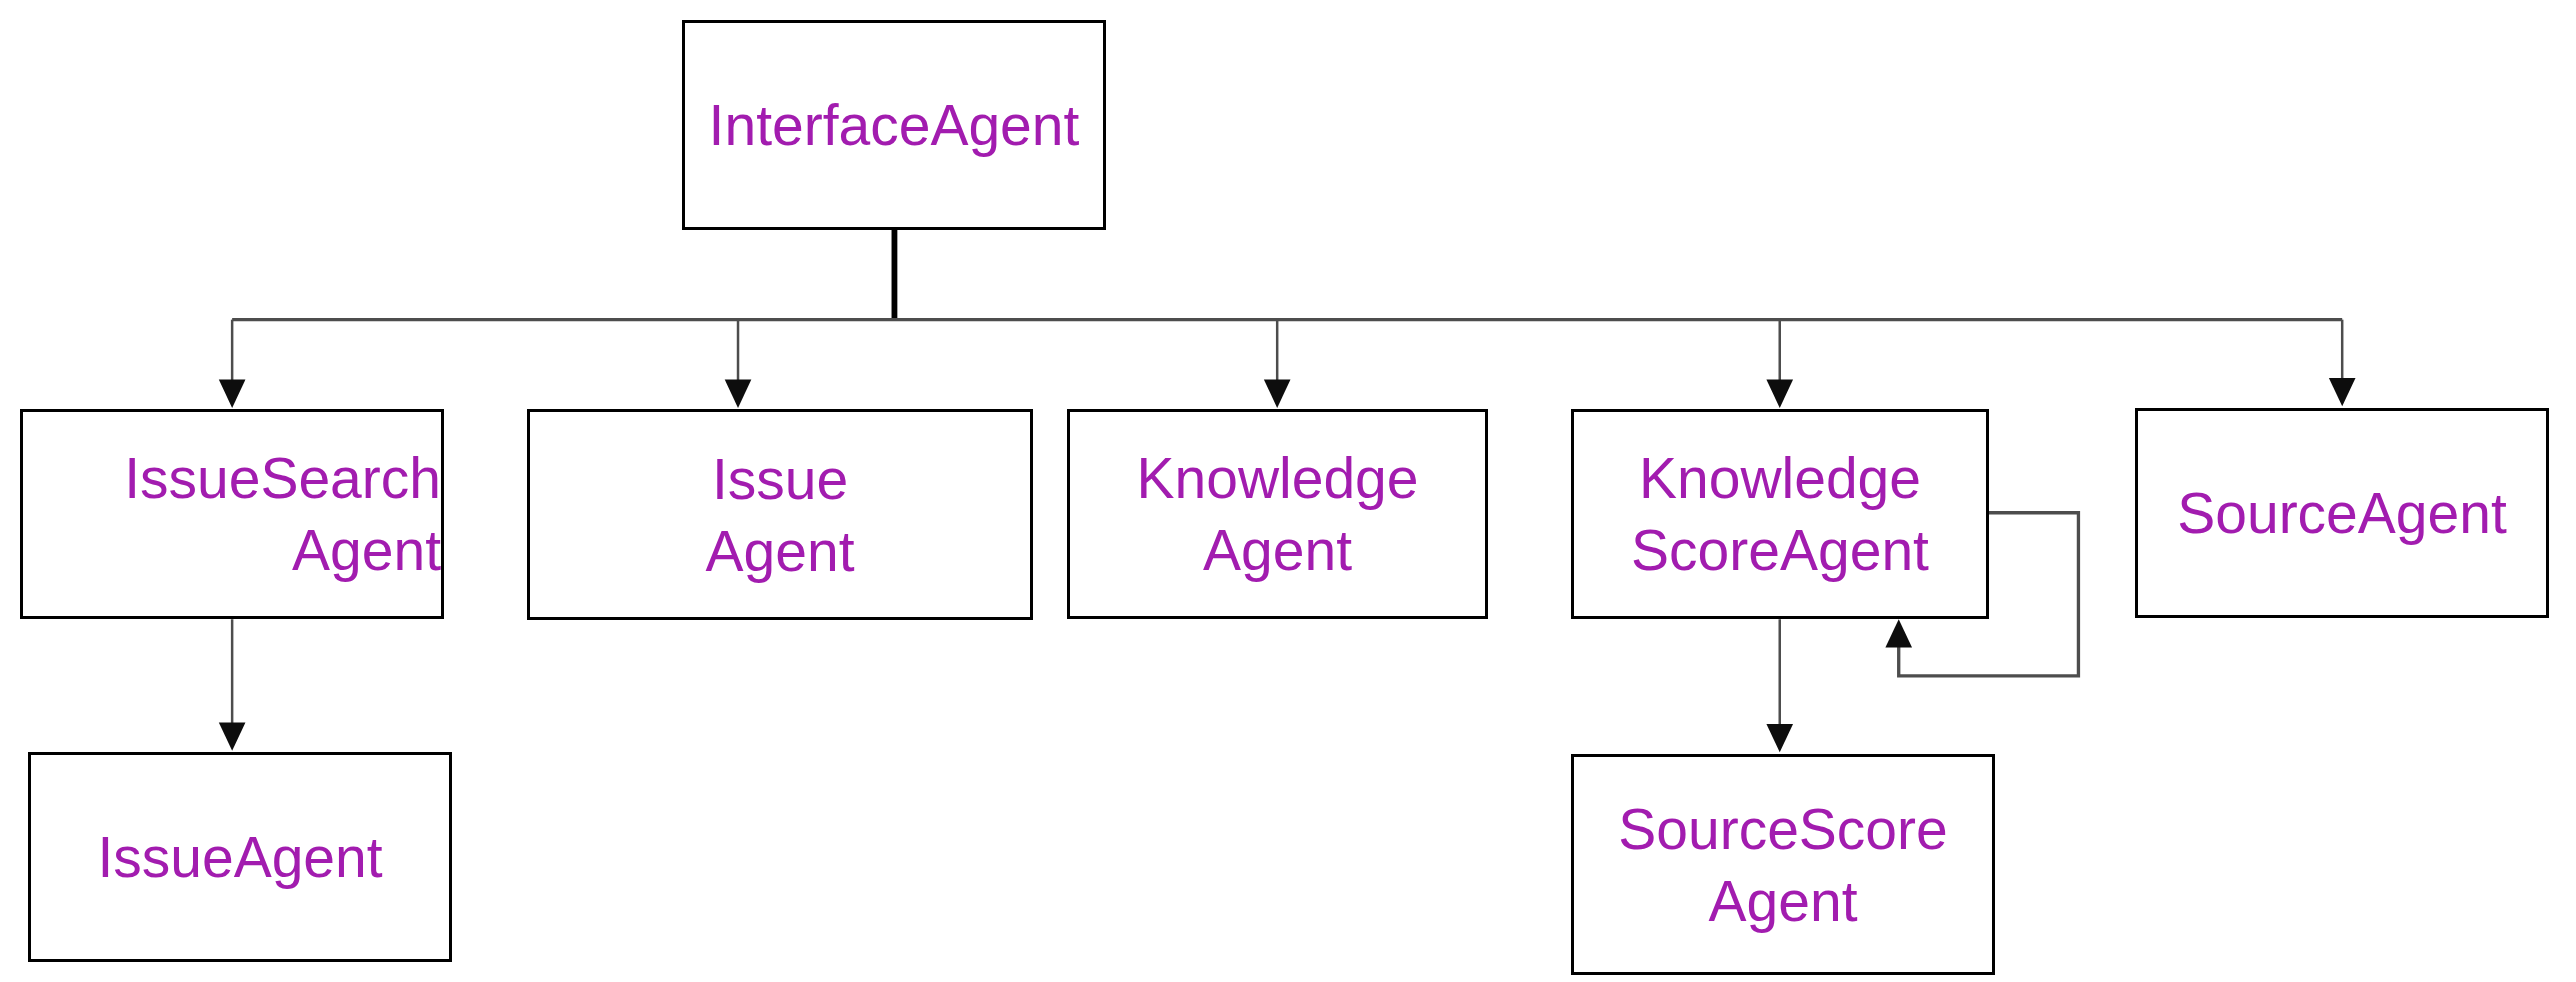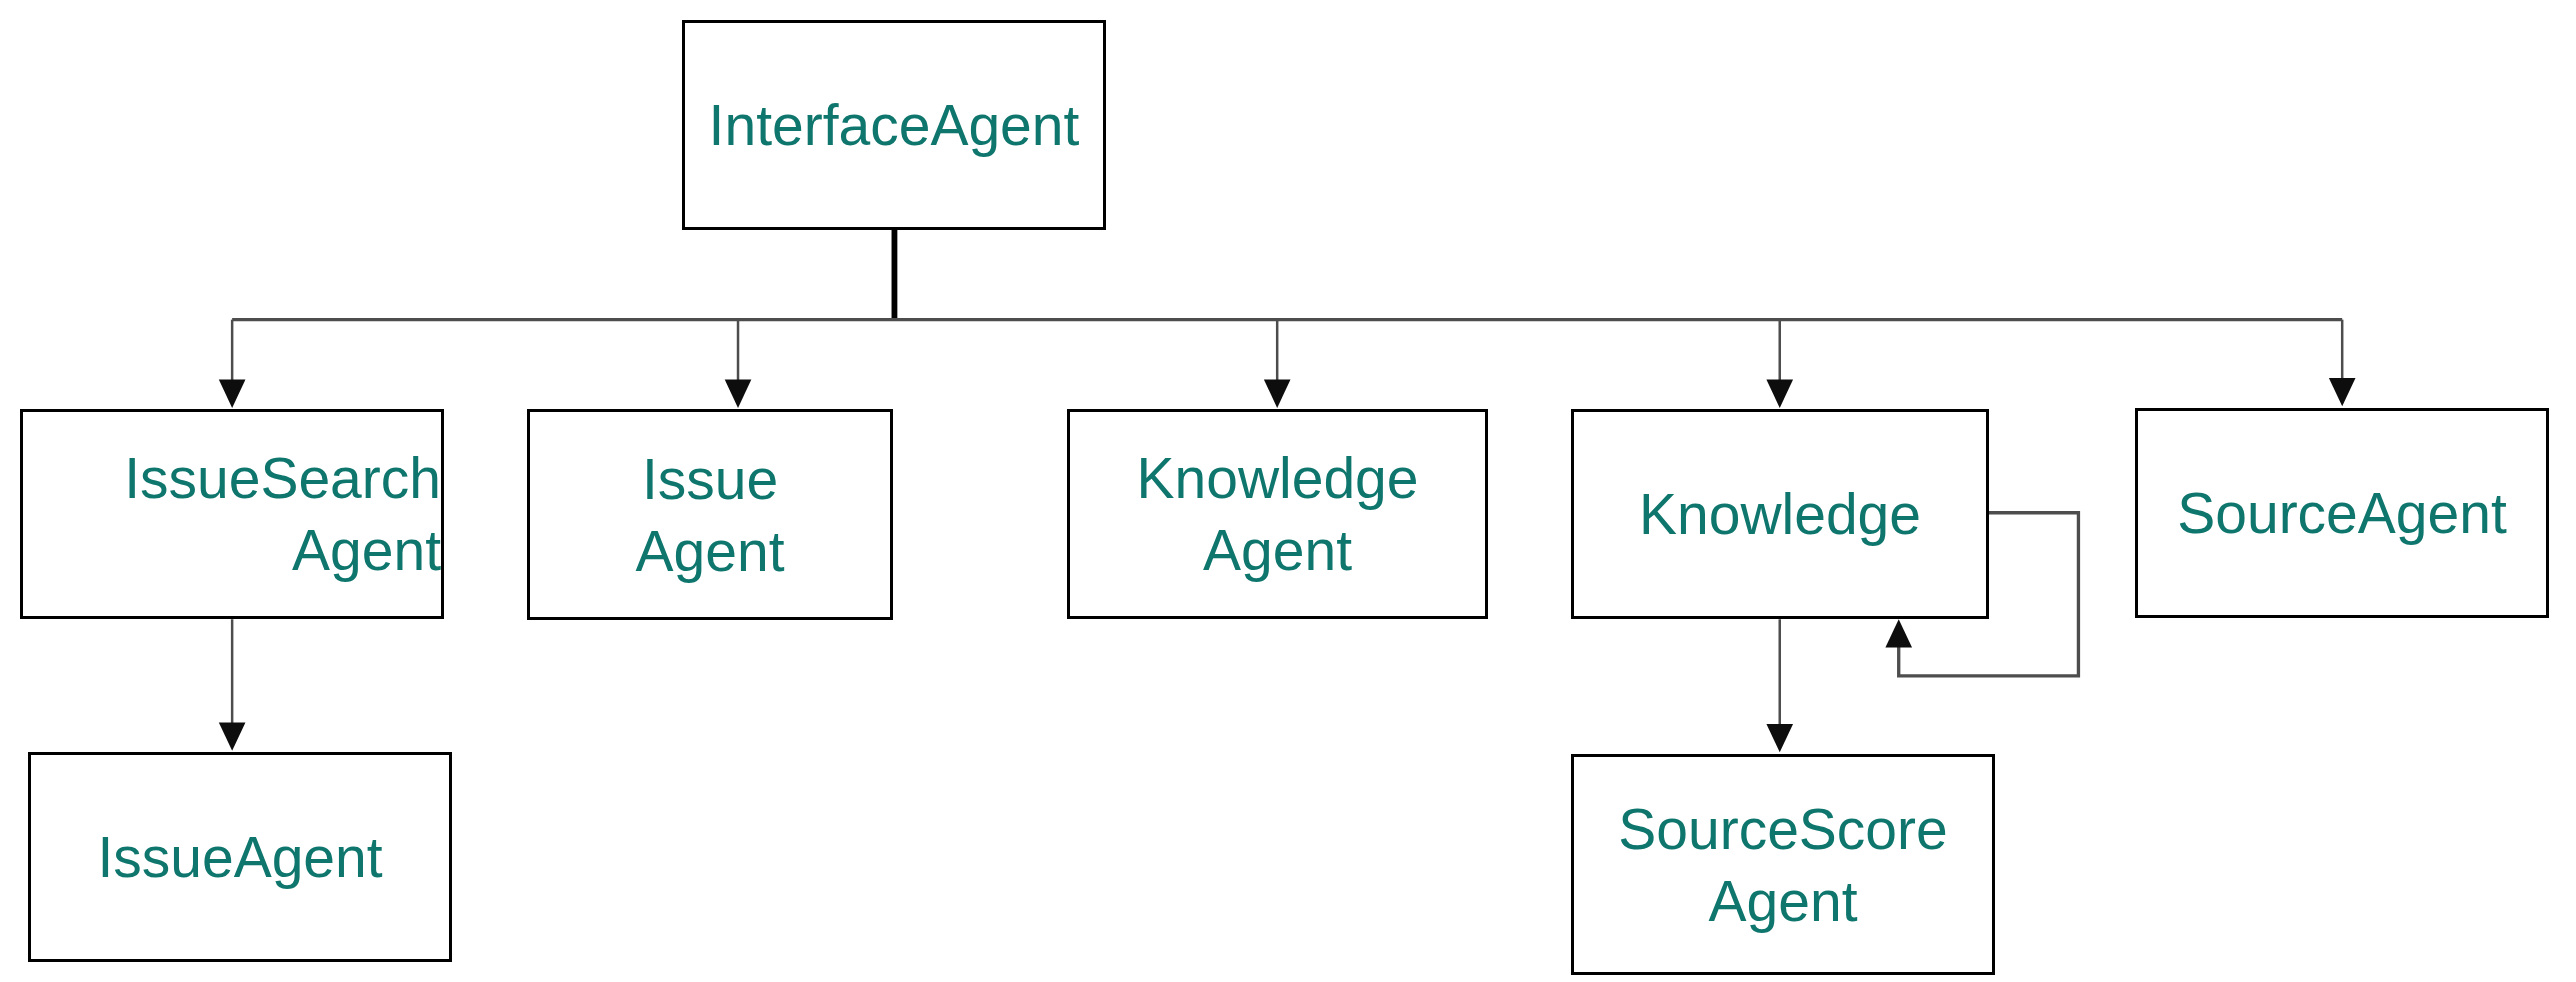--- a/index.html
+++ b/index.html
@@ -32,27 +32,27 @@
     flex-direction: column;
     align-items: center;
     justify-content: center;
     text-align: center;
     z-index: 2;
   }
   .node .label-line {
     display: block;
     font-size: 57px;
     line-height: 72px;
-    color: #0f766e;
+    color: #a21caf;
     white-space: nowrap;
   }
   
   .n-interface       { left: 682px;  top: 20px;  width: 424px; height: 210px; }
   .n-issue-search    { left: 20px;   top: 409px; width: 424px; height: 210px; align-items: flex-end; }
-  .n-issue-mgmt      { left: 527px;  top: 409px; width: 366px; height: 211px; }
+  .n-issue-mgmt      { left: 527px;  top: 409px; width: 506px; height: 211px; }
   .n-knowledge       { left: 1067px; top: 409px; width: 421px; height: 210px; }
   .n-knowledge-score { left: 1571px; top: 409px; width: 418px; height: 210px; }
   .n-source          { left: 2135px; top: 408px; width: 414px; height: 210px; text-align: right; }
   .n-issue-agent     { left: 28px;   top: 752px; width: 424px; height: 210px; }
   .n-source-score    { left: 1571px; top: 754px; width: 424px; height: 221px; }
 </style>
 </head>
 <body>
 
 <div class="canvas">
@@ -102,20 +102,21 @@
     <span class="label-line">Agent</span>
   </div>
 
   <div class="node n-knowledge">
     <span class="label-line">Knowledge</span>
     <span class="label-line">Agent</span>
   </div>
 
   <div class="node n-knowledge-score">
     <span class="label-line">Knowledge</span>
+    <span class="label-line">ScoreAgent</span>
   </div>
 
   <div class="node n-source">
     <span class="label-line">SourceAgent</span>
   </div>
 
   <div class="node n-issue-agent">
     <span class="label-line">IssueAgent</span>
   </div>
 

